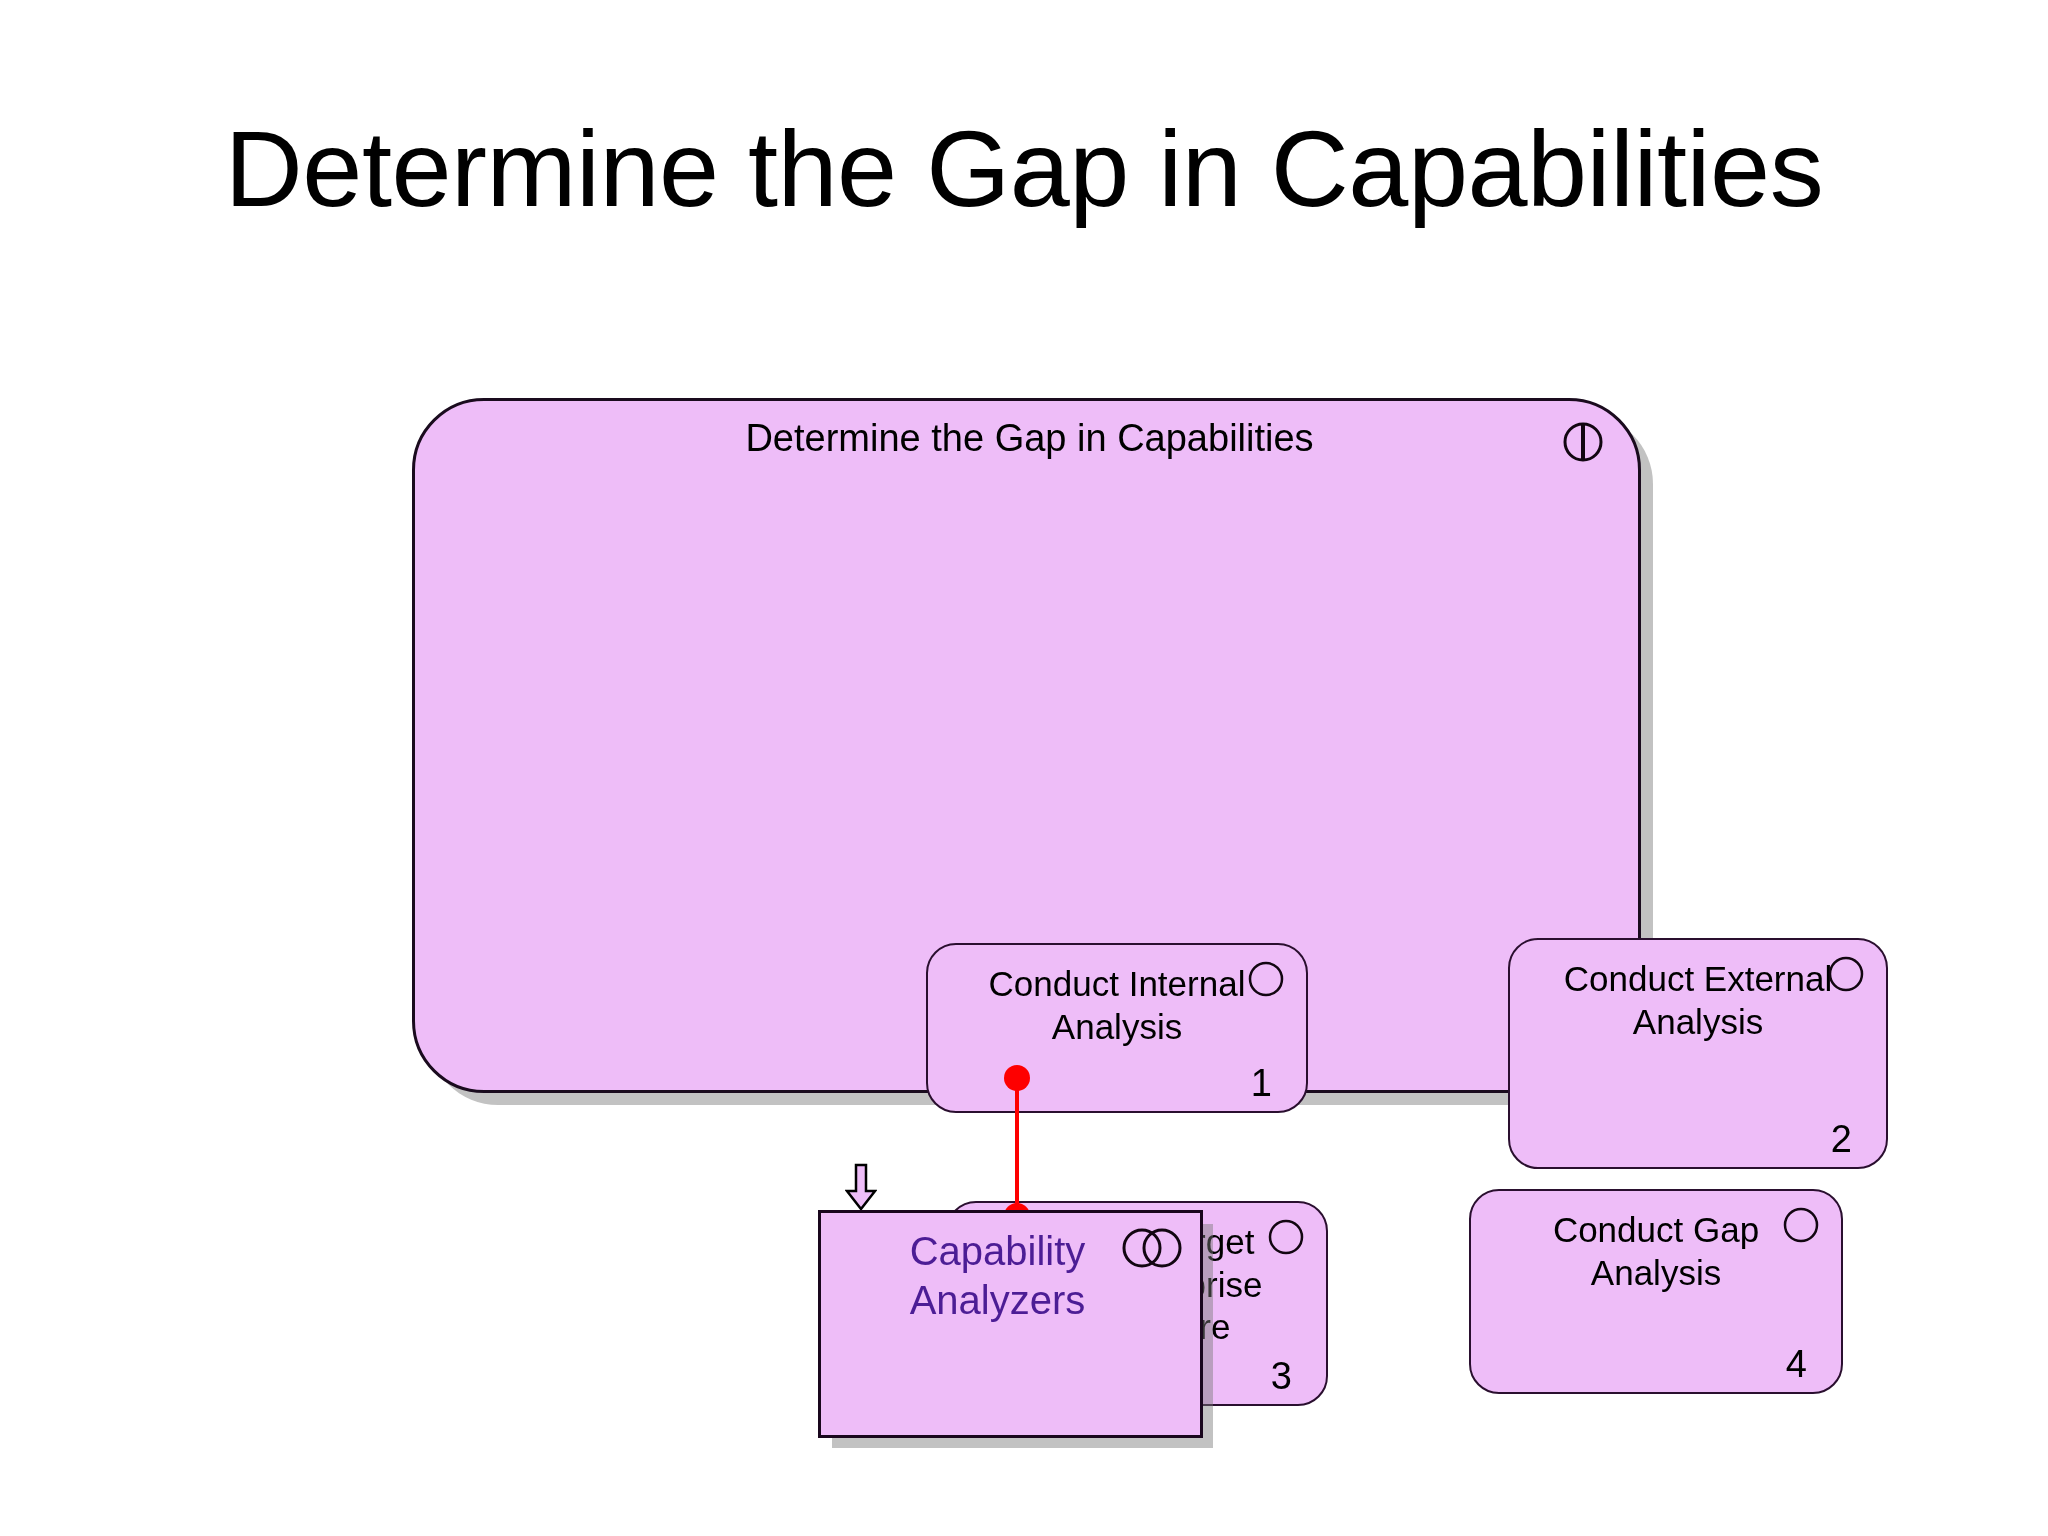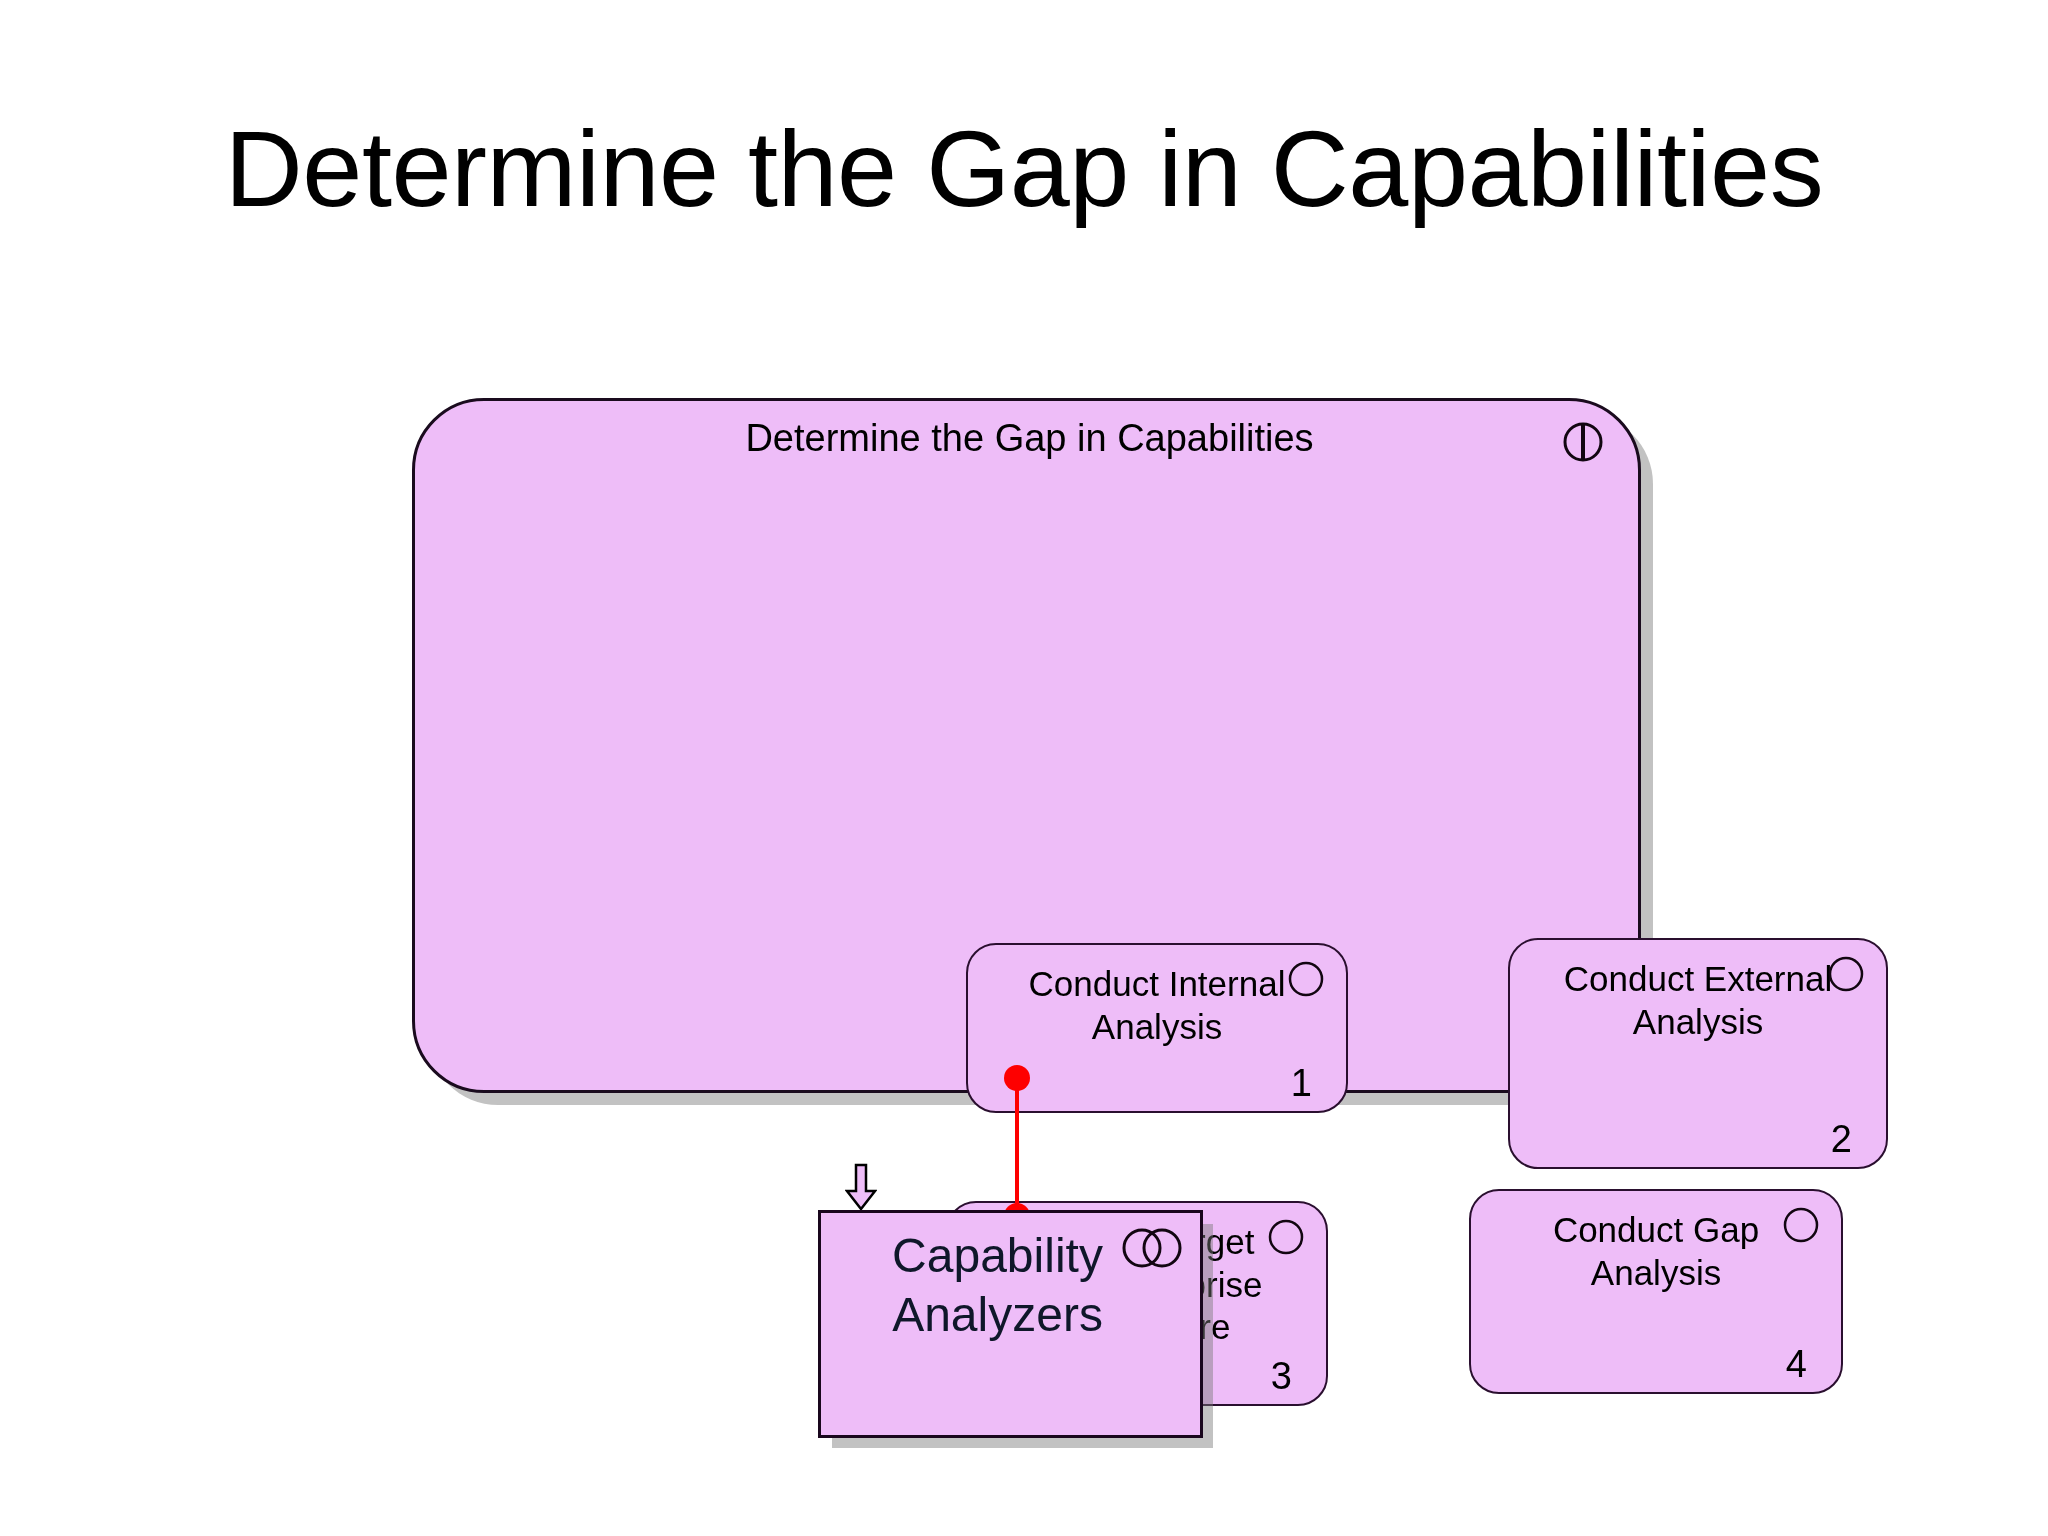--- a/index.html
+++ b/index.html
@@ -103,21 +103,21 @@
     font-family: "Liberation Sans", sans-serif;
   }
   .action-circle-icon {
     position: absolute;
     right: 20px;
     top: 14px;
     width: 40px;
     height: 40px;
   }
 
-  #box-1 { left: 511px; top: 542px; width: 382px; height: 170px; margin-left: 40px; }
+  #box-1 { left: 511px; top: 542px; width: 382px; height: 170px; }
   #box-2 { left: 1093px; top: 537px; width: 380px; height: 231px; }
   #box-3 { left: 531px; top: 800px; width: 382px; height: 205px; }
   #box-4 { left: 1054px; top: 788px; width: 374px; height: 205px; }
 
   
   #connector-line {
     position: absolute;
     left: 1015px;
     top: 1080px;
     width: 4px;
@@ -154,23 +154,23 @@
     border: 3px solid #19061d;
     box-shadow: 12px 12px 0 -2px rgba(120,120,120,0.45);
     box-sizing: border-box;
   }
   #component-label {
     position: absolute;
     left: 42px;
     right: 68px;
     top: 14px;
     text-align: center;
-    font-size: 48px;
+    font-size: 40px;
     line-height: 1.22;
-    color: #0f172a;
+    color: #4c1d95;
     font-family: "Liberation Sans", sans-serif;
   }
   #component-collab-icon {
     position: absolute;
     right: 16px;
     top: 14px;
     width: 64px;
     height: 42px;
   }
 </style>

